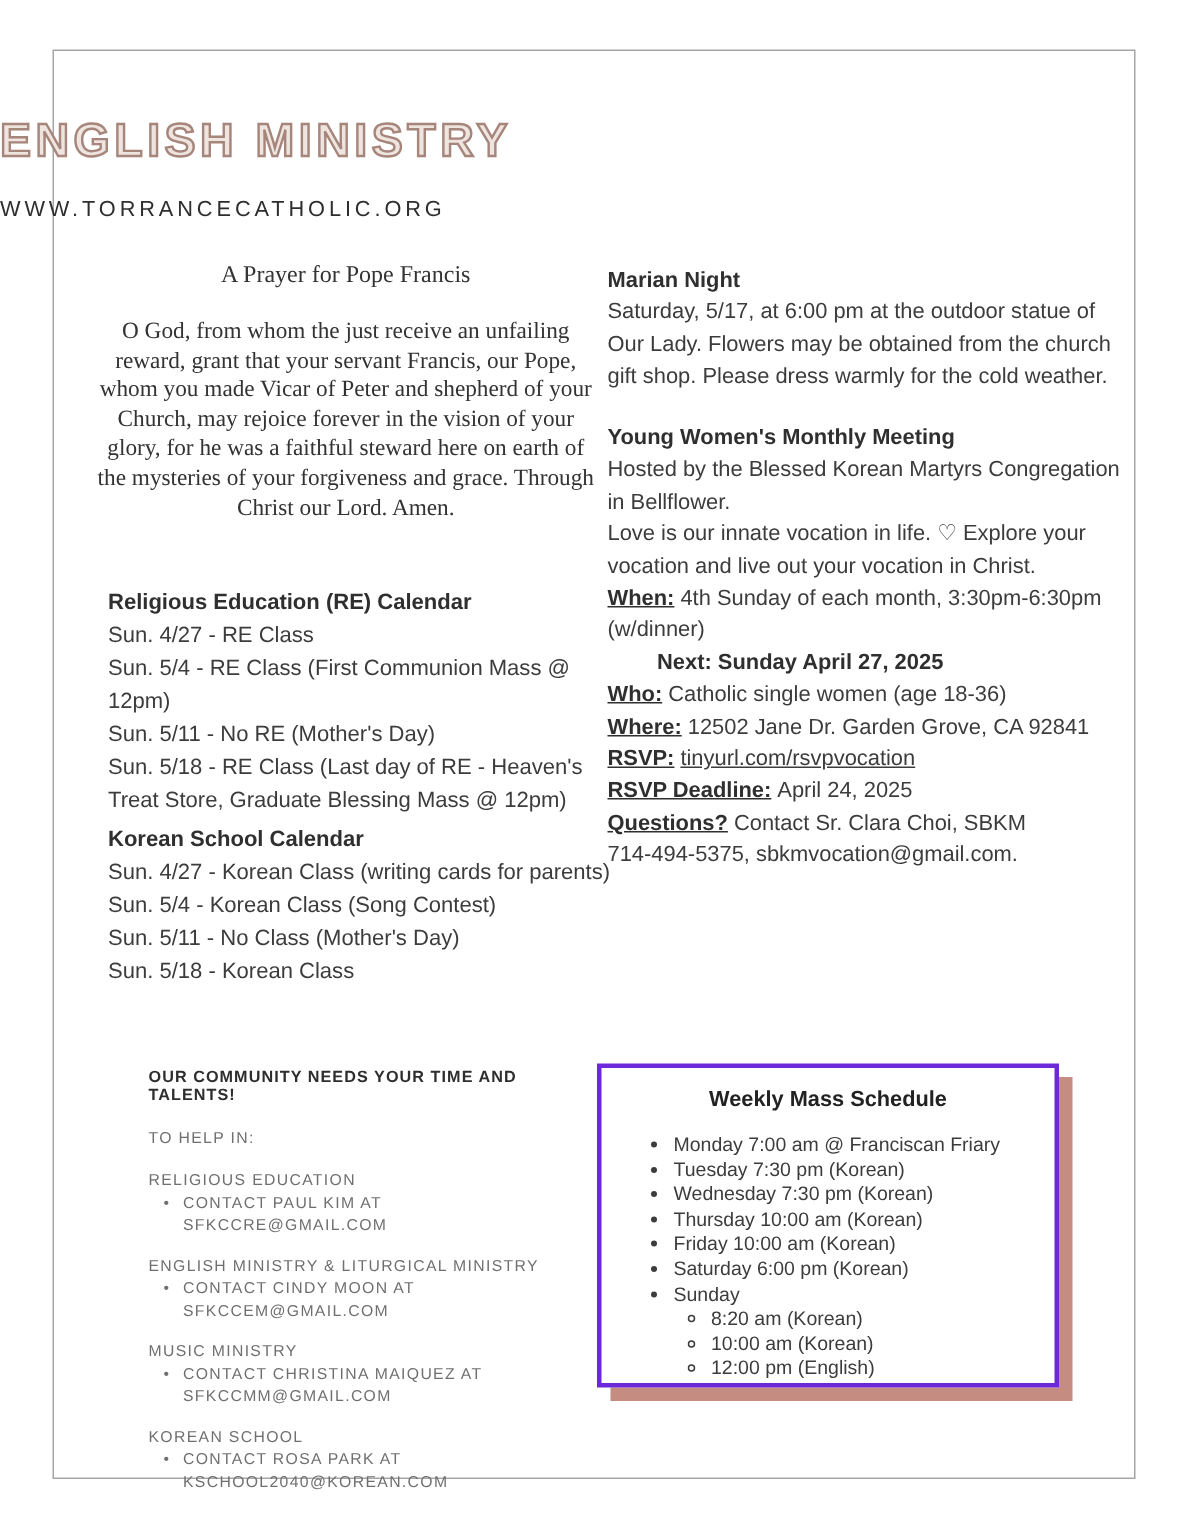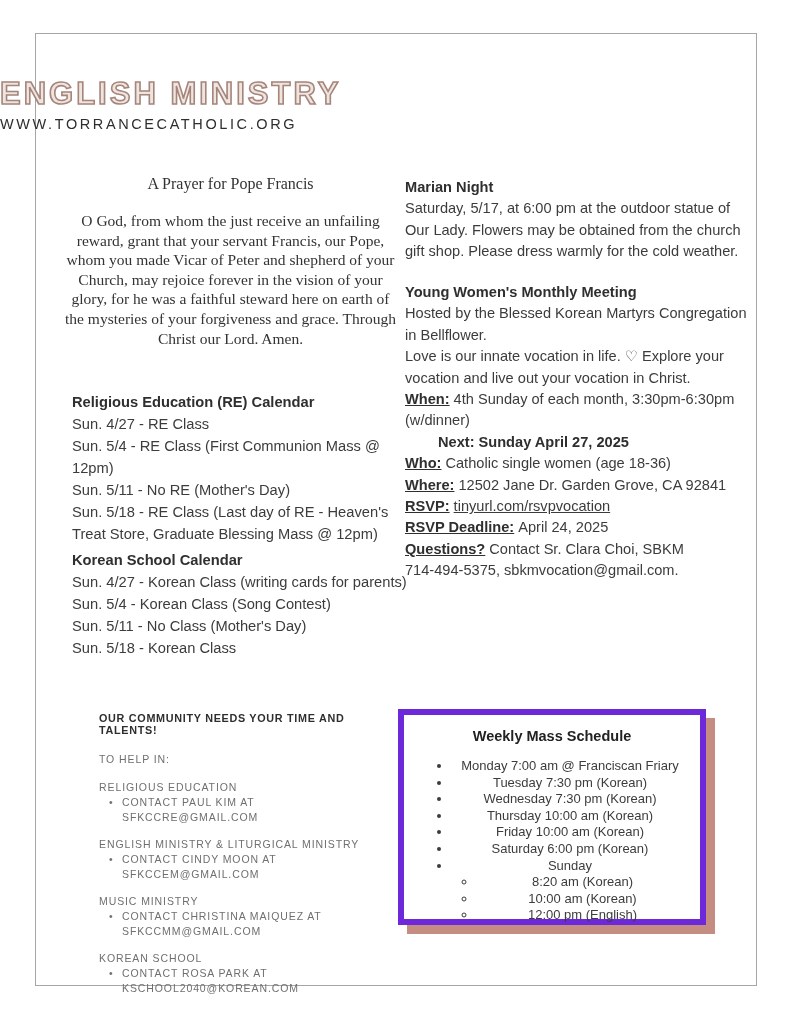--- a/index.html
+++ b/index.html
@@ -28,21 +28,21 @@
   }
   
   .header{position:absolute;top:76px;left:0;width:100%;text-align:left;}
   .site-title{
     font-size:31px;font-weight:700;letter-spacing:3px;
     color:var(--accent-fill);
     -webkit-text-stroke:1.6px var(--accent);
     text-stroke:1.6px var(--accent);
   }
   .site-url{
-    margin-top:4px;font-size:14.5px;letter-spacing:2.6px;
+    margin-top:20px;font-size:14.5px;letter-spacing:2.6px;
     color:var(--dark);font-weight:500;
   }
   
   .prayer{
     position:absolute;left:63px;top:175px;width:335px;
     text-align:center;font-family:"Liberation Serif",serif;color:#333333;
   }
   .prayer-title{font-size:16px;font-weight:400;margin-bottom:18px;}
   .prayer-body{font-size:15.5px;line-height:19.6px;}
   .cal{position:absolute;font-size:14.7px;line-height:22px;color:var(--text);}
@@ -69,31 +69,31 @@
   .rcol-block{position:absolute;left:405px;width:352px;font-size:14.6px;line-height:21.4px;color:var(--text);}
   .marian{top:177px;}
   .young-women{top:282px;}
   .sec-heading{font-weight:700;color:#2f2f2f;}
   .lbl{font-weight:700;color:#2f2f2f;margin-right:4px;text-decoration:underline;}
   .next-line{font-weight:700;color:#2f2f2f;padding-left:33px;}
   .rsvp-link{color:var(--text);text-decoration:underline;cursor:pointer;}
   
   .mass-box{
     position:absolute;left:398px;top:709px;width:308px;height:216px;
-    background:#ffffff;border:6px solid #6d28d9;
+    background:#ffffff;border:3px solid #6d28d9;
     box-shadow:9px 9px 0 0 var(--shadow);
     padding:10px 12px 0 12px;
   }
   .mass-title{text-align:center;font-weight:700;font-size:14.5px;color:#222222;margin-top:3px;}
   .mass-list{
     margin:14px 0 0 0;padding-left:36px;
     font-size:13px;line-height:16.6px;color:var(--text);
     list-style-type:disc;
   }
-  .mass-list > li{margin:0;text-align:center;}
+  .mass-list > li{margin:0;}
   .sun-list{
     list-style-type:circle;padding-left:25px;margin:0;
   }
 </style>
 </head>
 <body>
 
 <div class="page">
   <div class="frame"></div>
 

